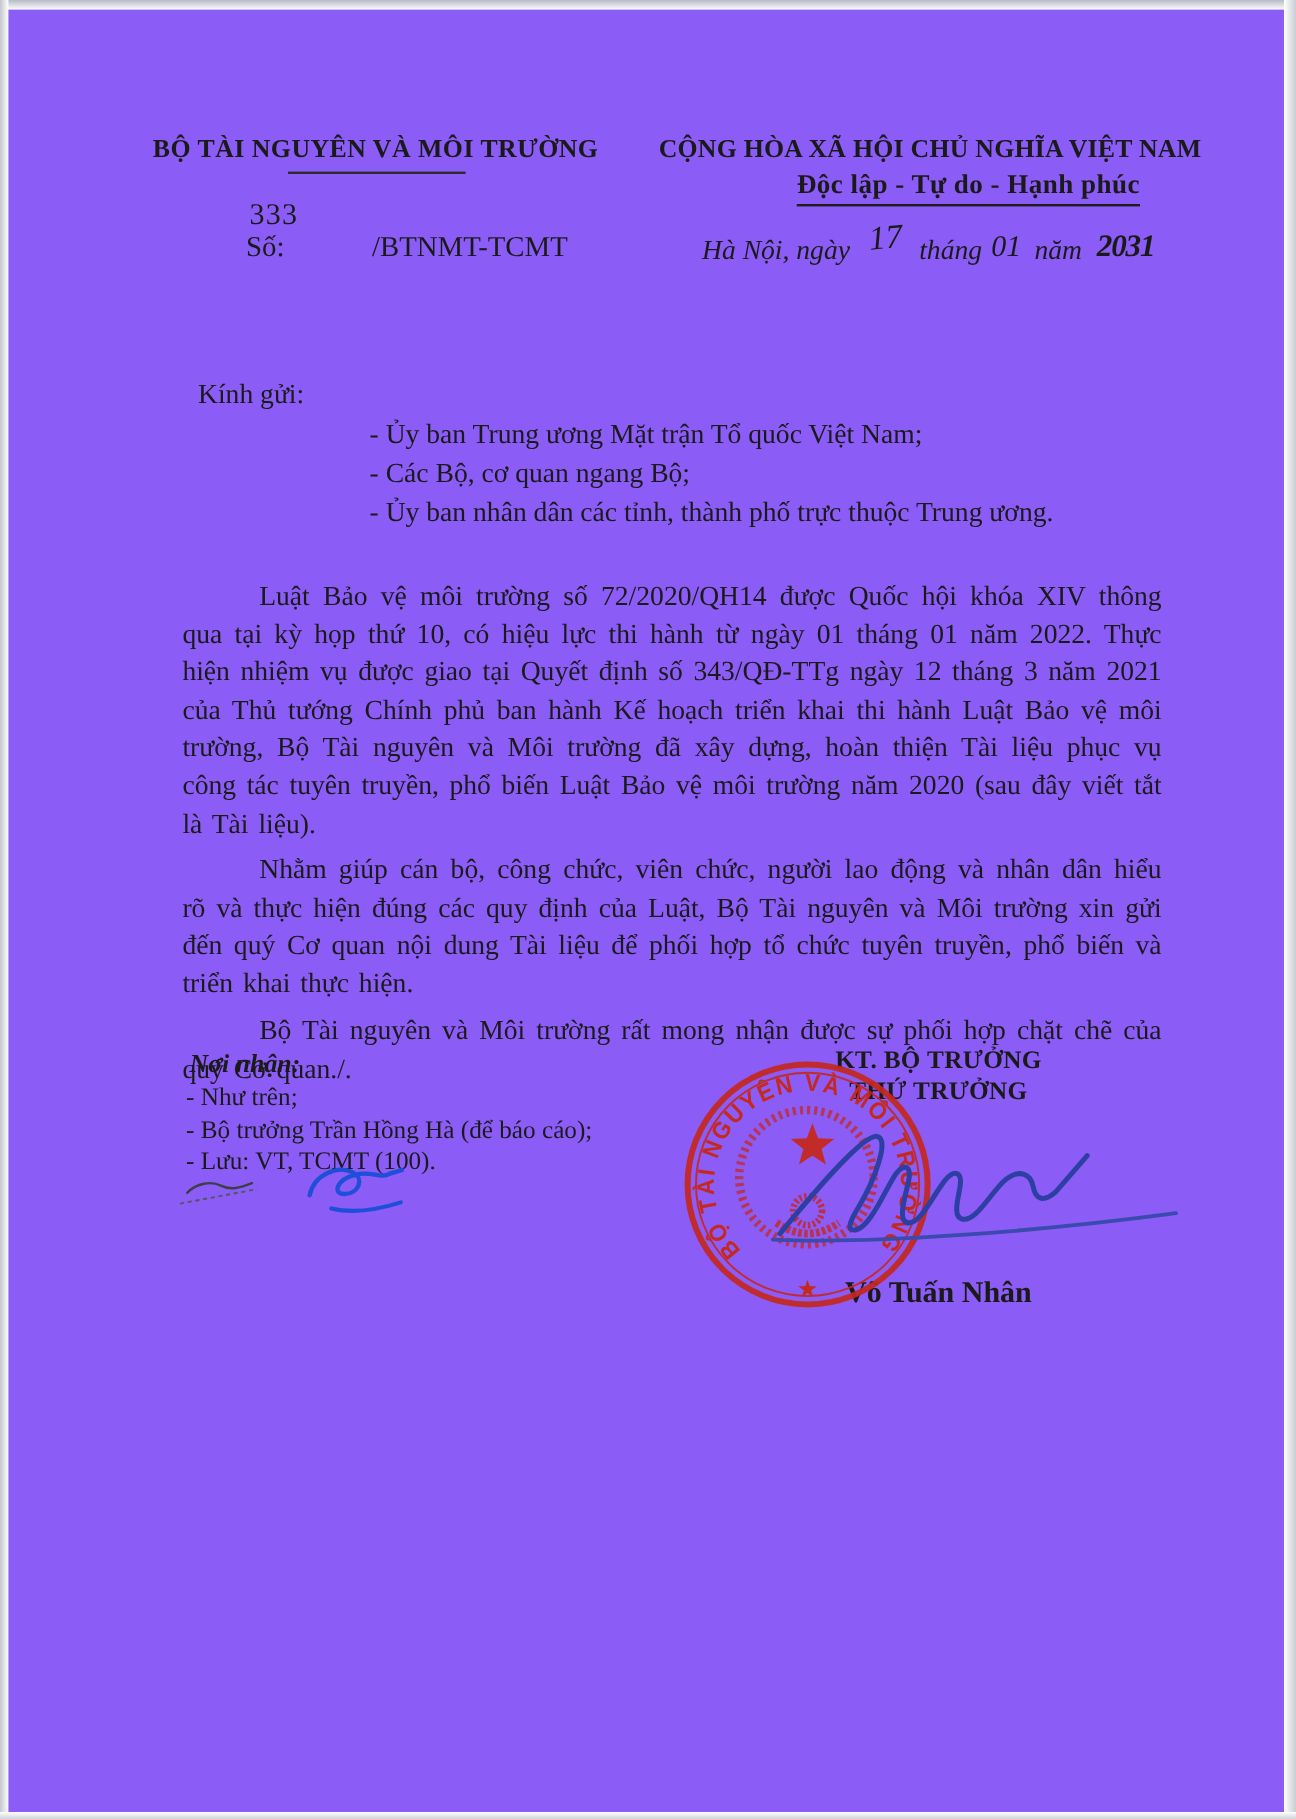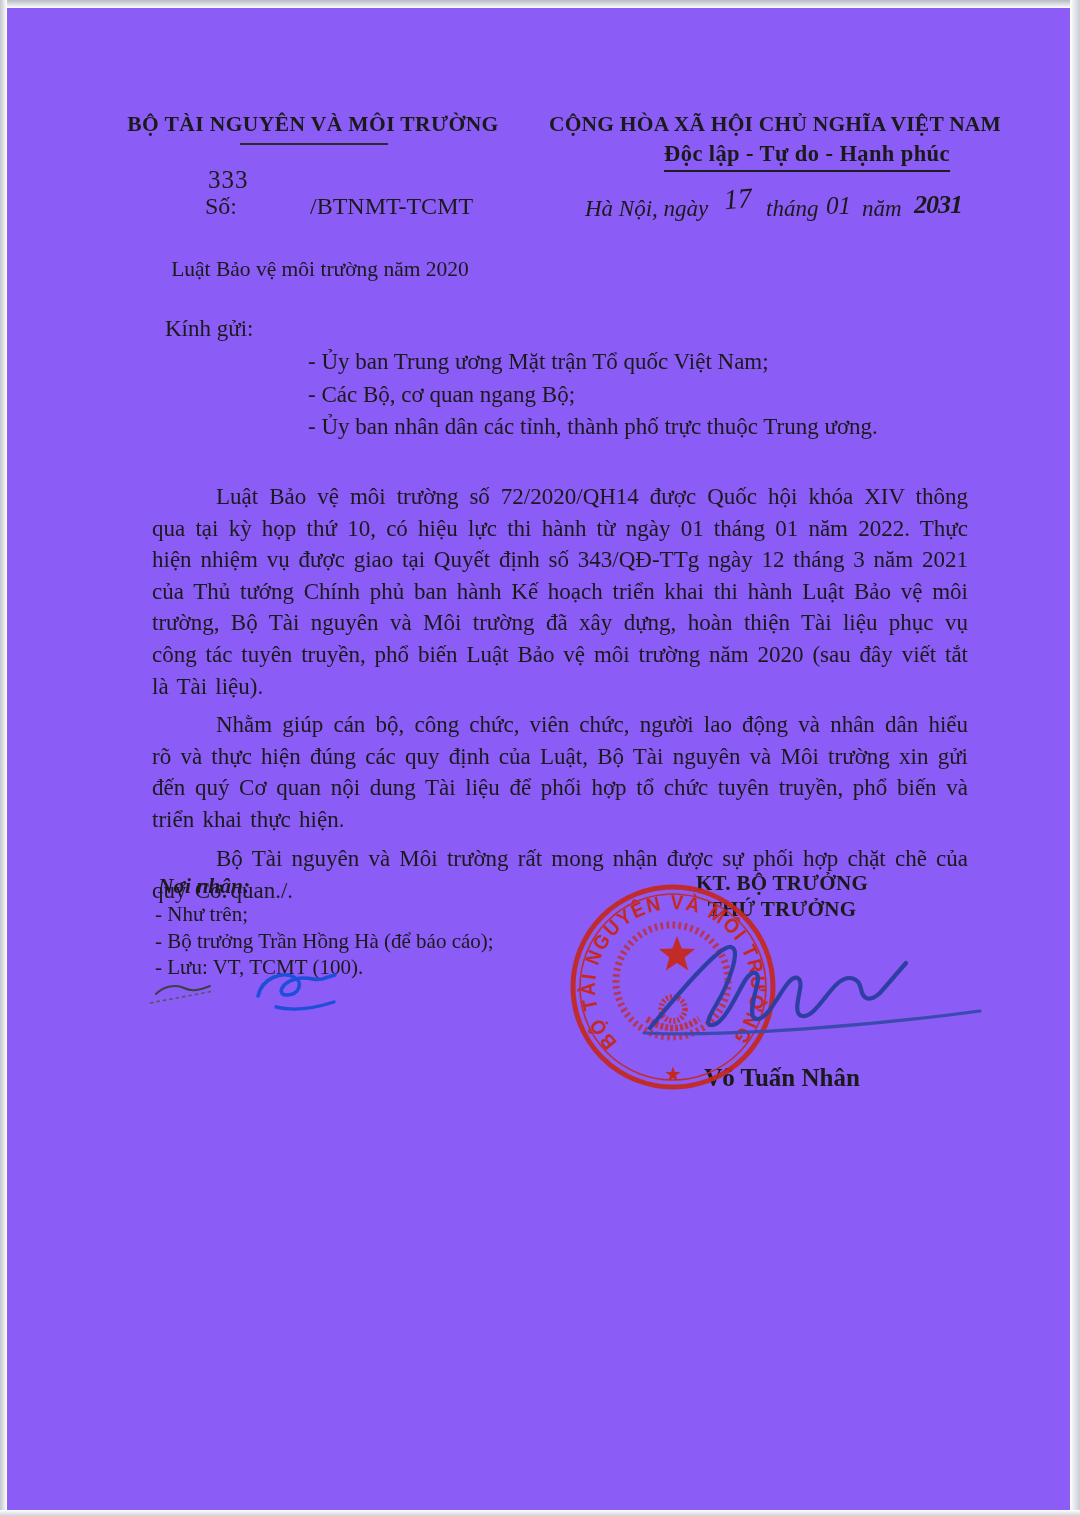--- a/index.html
+++ b/index.html
@@ -70,21 +70,20 @@
 </head>
 <body>
 
 <div class="sheet">
 
   <div class="abs ministry b ctr">BỘ TÀI NGUYÊN VÀ MÔI TRƯỜNG</div>
   <div class="abs ministry-rule"></div>
   <div class="abs num-333">333</div>
   <div class="abs so-label">Số:</div>
   <div class="abs so-ref">/BTNMT-TCMT</div>
-  <div class="abs subj2 ctr">Luật Bảo vệ môi trường năm 2020</div>
 
   <div class="abs country b ctr">CỘNG HÒA XÃ HỘI CHỦ NGHĨA VIỆT NAM</div>
   <div class="abs motto-wrap ctr">
     <span class="motto b">Độc lập - Tự do - Hạnh phúc</span>
   </div>
   <span class="abs date-prefix i">Hà Nội, ngày</span>
   <span class="abs date-day i">17</span>
   <span class="abs date-thang i">tháng</span>
   <span class="abs date-month i">01</span>
   <span class="abs date-nam i">năm</span>

